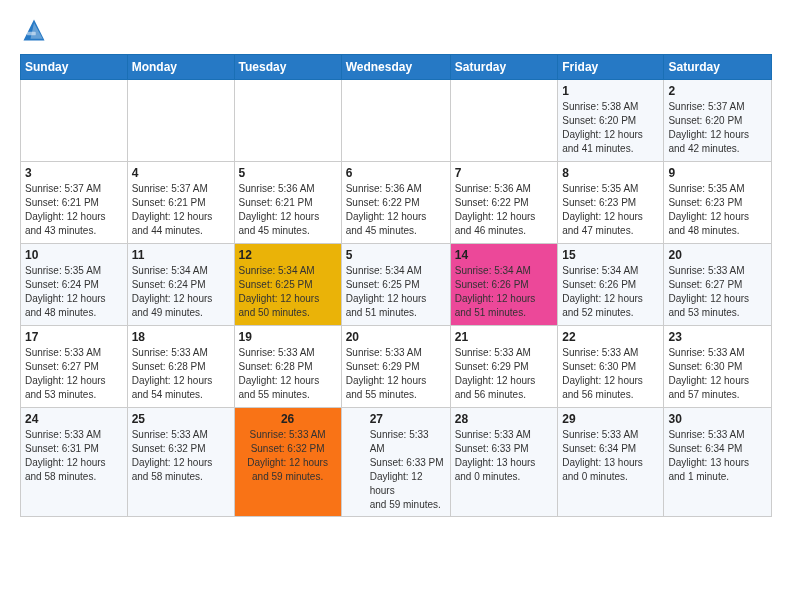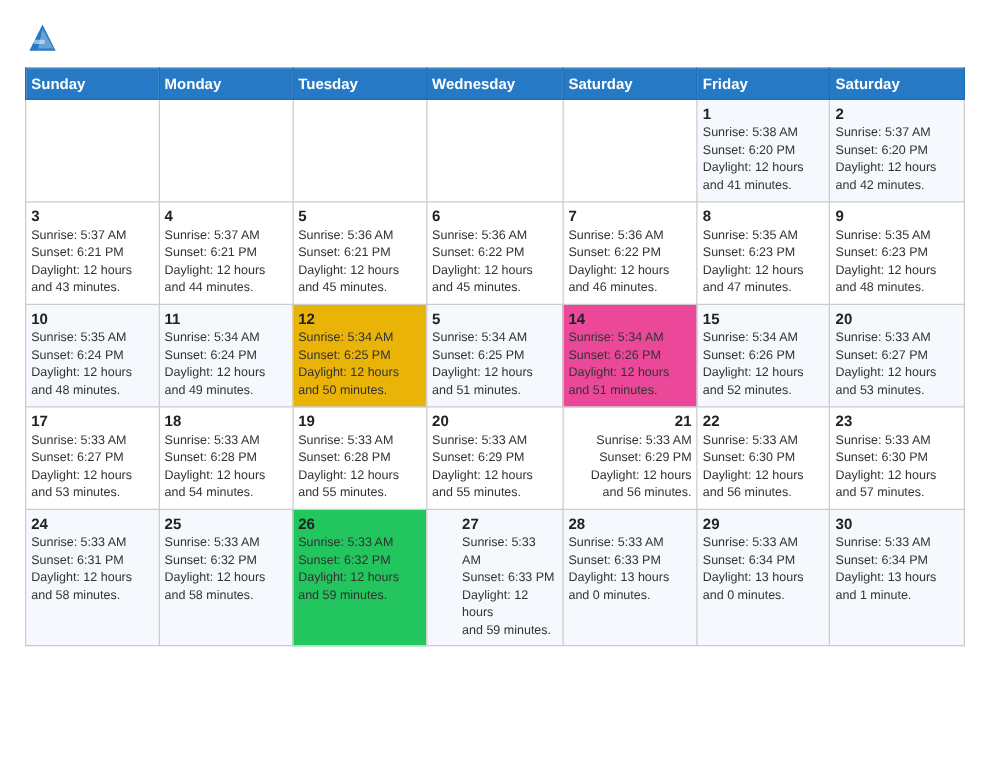--- a/index.html
+++ b/index.html
@@ -275,21 +275,21 @@
 Daylight: 12 hours
 and 55 minutes.</div>
           </td>
           <td style="background: rgb(255, 255, 255);">
             <span class="day-num">20</span>
             <div class="day-info" style="white-space: pre-line;">Sunrise: 5:33 AM
 Sunset: 6:29 PM
 Daylight: 12 hours
 and 55 minutes.</div>
           </td>
-          <td style="background: rgb(255, 255, 255); text-align: right;">
+          <td style="background: rgb(255, 255, 255);">
             <span class="day-num">21</span>
             <div class="day-info" style="white-space: pre-line;">Sunrise: 5:33 AM
 Sunset: 6:29 PM
 Daylight: 12 hours
 and 56 minutes.</div>
           </td>
           <td style="background: rgb(255, 255, 255);">
             <span class="day-num">22</span>
             <div class="day-info" style="white-space: pre-line;">Sunrise: 5:33 AM
 Sunset: 6:30 PM
@@ -312,21 +312,21 @@
 Daylight: 12 hours
 and 58 minutes.</div>
           </td>
           <td style="background: rgb(245, 248, 252); margin-left: 21px;">
             <span class="day-num">25</span>
             <div class="day-info" style="white-space: pre-line;">Sunrise: 5:33 AM
 Sunset: 6:32 PM
 Daylight: 12 hours
 and 58 minutes.</div>
           </td>
-          <td style="background: #22c55e;">
+          <td style="background: #f97316; text-align: center;">
             <span class="day-num">26</span>
             <div class="day-info" style="white-space: pre-line;">Sunrise: 5:33 AM
 Sunset: 6:32 PM
 Daylight: 12 hours
 and 59 minutes.</div>
           </td>
           <td style="background: rgb(245, 248, 252); padding-left: 28px;">
             <span class="day-num">27</span>
             <div class="day-info" style="white-space: pre-line;">Sunrise: 5:33 AM
 Sunset: 6:33 PM

